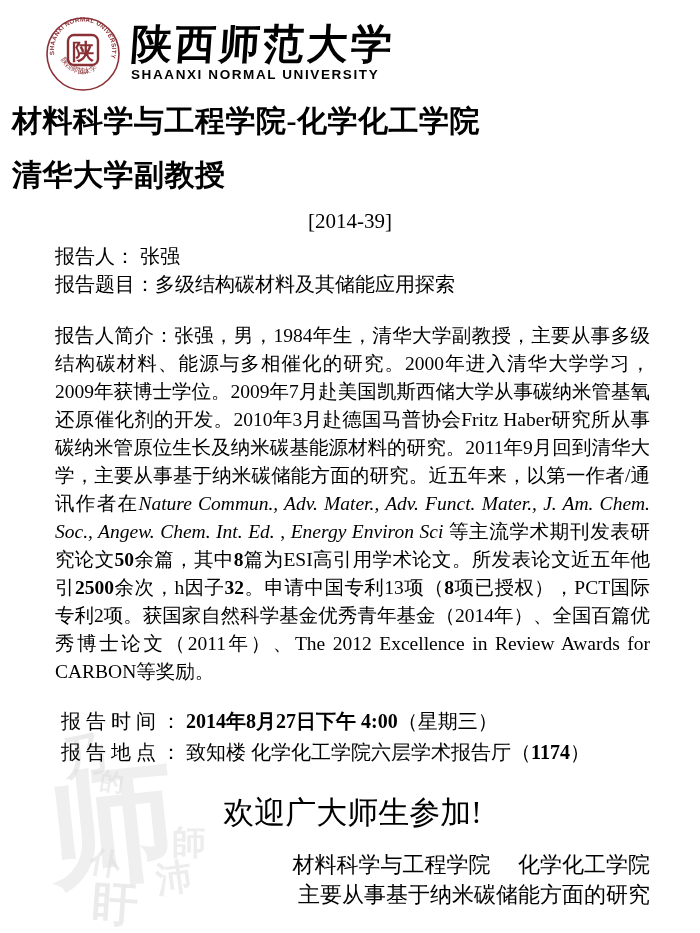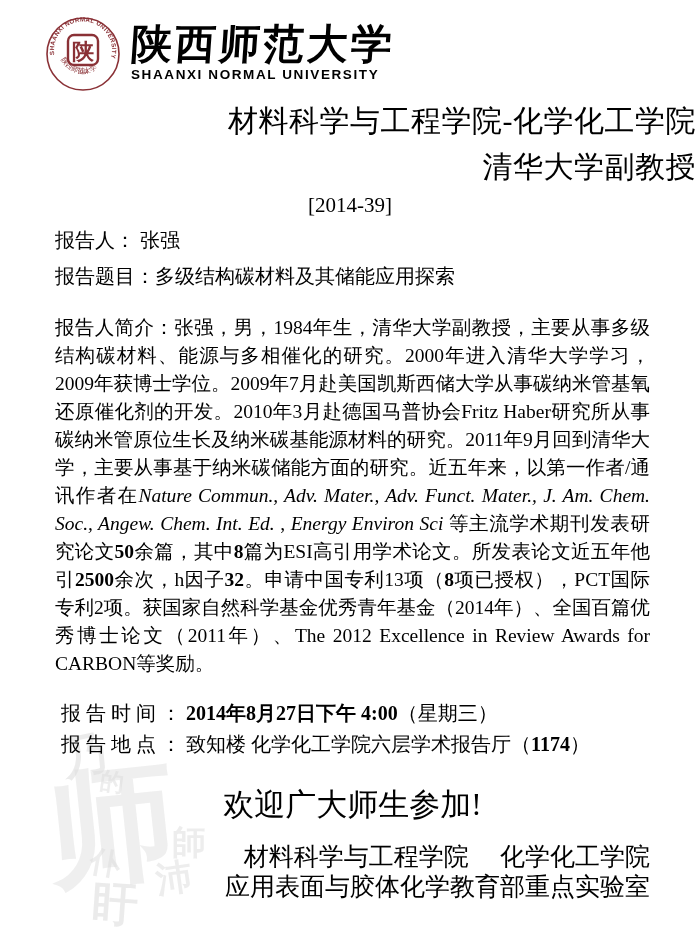--- a/index.html
+++ b/index.html
@@ -11,41 +11,41 @@
   .watermark{position:absolute;left:0;top:0;width:700px;height:933px;z-index:0;pointer-events:none;}
   .watermark span{position:absolute;font-weight:bold;line-height:1;}
   .page{position:relative;z-index:1;}
 
   .logo-row{margin:16px 0 0 45px;display:flex;align-items:flex-start;gap:10px;height:78px;}
   .seal{flex:0 0 auto;}
   .logo-text{padding-top:6px;}
   .calligraphy{font-size:41px;font-weight:bold;line-height:44px;letter-spacing:3px;transform:skewX(-4deg);}
   .latin{font-family:"Liberation Sans","DejaVu Sans",sans-serif;font-weight:bold;font-size:13.5px;letter-spacing:1.6px;margin-top:1px;}
 
-  .title1,.title2{margin:4px;text-align:right;font-size:30px;font-weight:normal;line-height:42px;letter-spacing:0.5px;}
+  .title1,.title2{margin:12px;text-align:left;font-size:30px;font-weight:bold;line-height:42px;letter-spacing:0.5px;}
   .title1{margin-top:6px;}
   .docnum{text-align:center;font-size:21px;line-height:26px;margin-top:0;}
 
   .content{margin:0 50px 0 55px;font-size:20px;}
   .info-line{line-height:28px;}
   .speaker{margin-top:8px;}
   .ilabel{display:inline-block;width:85px;}
   .affiliation{margin-top:9px;margin-left:85px;}
-  .topic{margin-top:8px;}
+  .topic{margin-top:0;}
 
   .bio{margin:24px 0 0 0;font-size:19.5px;line-height:28px;text-align:justify;}
   .b{font-weight:bold;}
   .i{font-style:italic;}
 
   .sched{margin-top:20px;margin-left:6px;}
   .sched-line{line-height:31px;font-size:20px;}
 
   .welcome{margin-top:24px;text-align:center;font-size:31px;line-height:42px;}
 
-  .footer{margin-top:16px;text-align:right;font-size:25px;line-height:30px;}
+  .footer{margin-top:16px;text-align:right;font-size:22px;line-height:30px;}
 </style>
 </head>
 <body>
 
 <div class="watermark">
     <span style="left: 62px; top: 733px; font-size: 46px; transform: rotate(-12deg); opacity: 0.55; color: rgb(220, 220, 220);">乃</span>
     <span style="left: 100px; top: 770px; font-size: 24px; transform: rotate(8deg); opacity: 0.5; color: rgb(220, 220, 220);">的</span>
     <span style="left: 48px; top: 762px; font-size: 128px; transform: rotate(-6deg); opacity: 0.45; color: rgb(220, 220, 220);">师</span>
     <span style="left: 172px; top: 826px; font-size: 34px; transform: rotate(0deg); opacity: 0.5; color: rgb(220, 220, 220);">師</span>
     <span style="left: 90px; top: 848px; font-size: 30px; transform: rotate(10deg); opacity: 0.5; color: rgb(220, 220, 220);">仆</span>
@@ -99,18 +99,18 @@
       </div>
       <div class="sched-line">
         <span>报 告 地 点 ： </span><span>致知楼 化学化工学院六层学术报告厅（</span><span class="b">1174</span><span>）</span>
       </div>
     </div>
 
     <div class="welcome">欢迎广大师生参加!</div>
 
     <div class="footer">
       <div>材料科学与工程学院　 化学化工学院</div>
-      <div>应用表面与胶体化学教育部重点实验室</div>
+      <div>主要从事基于纳米碳储能方面的研究</div>
 
     </div>
 
   </div>
 </div>
 
 </body></html>

